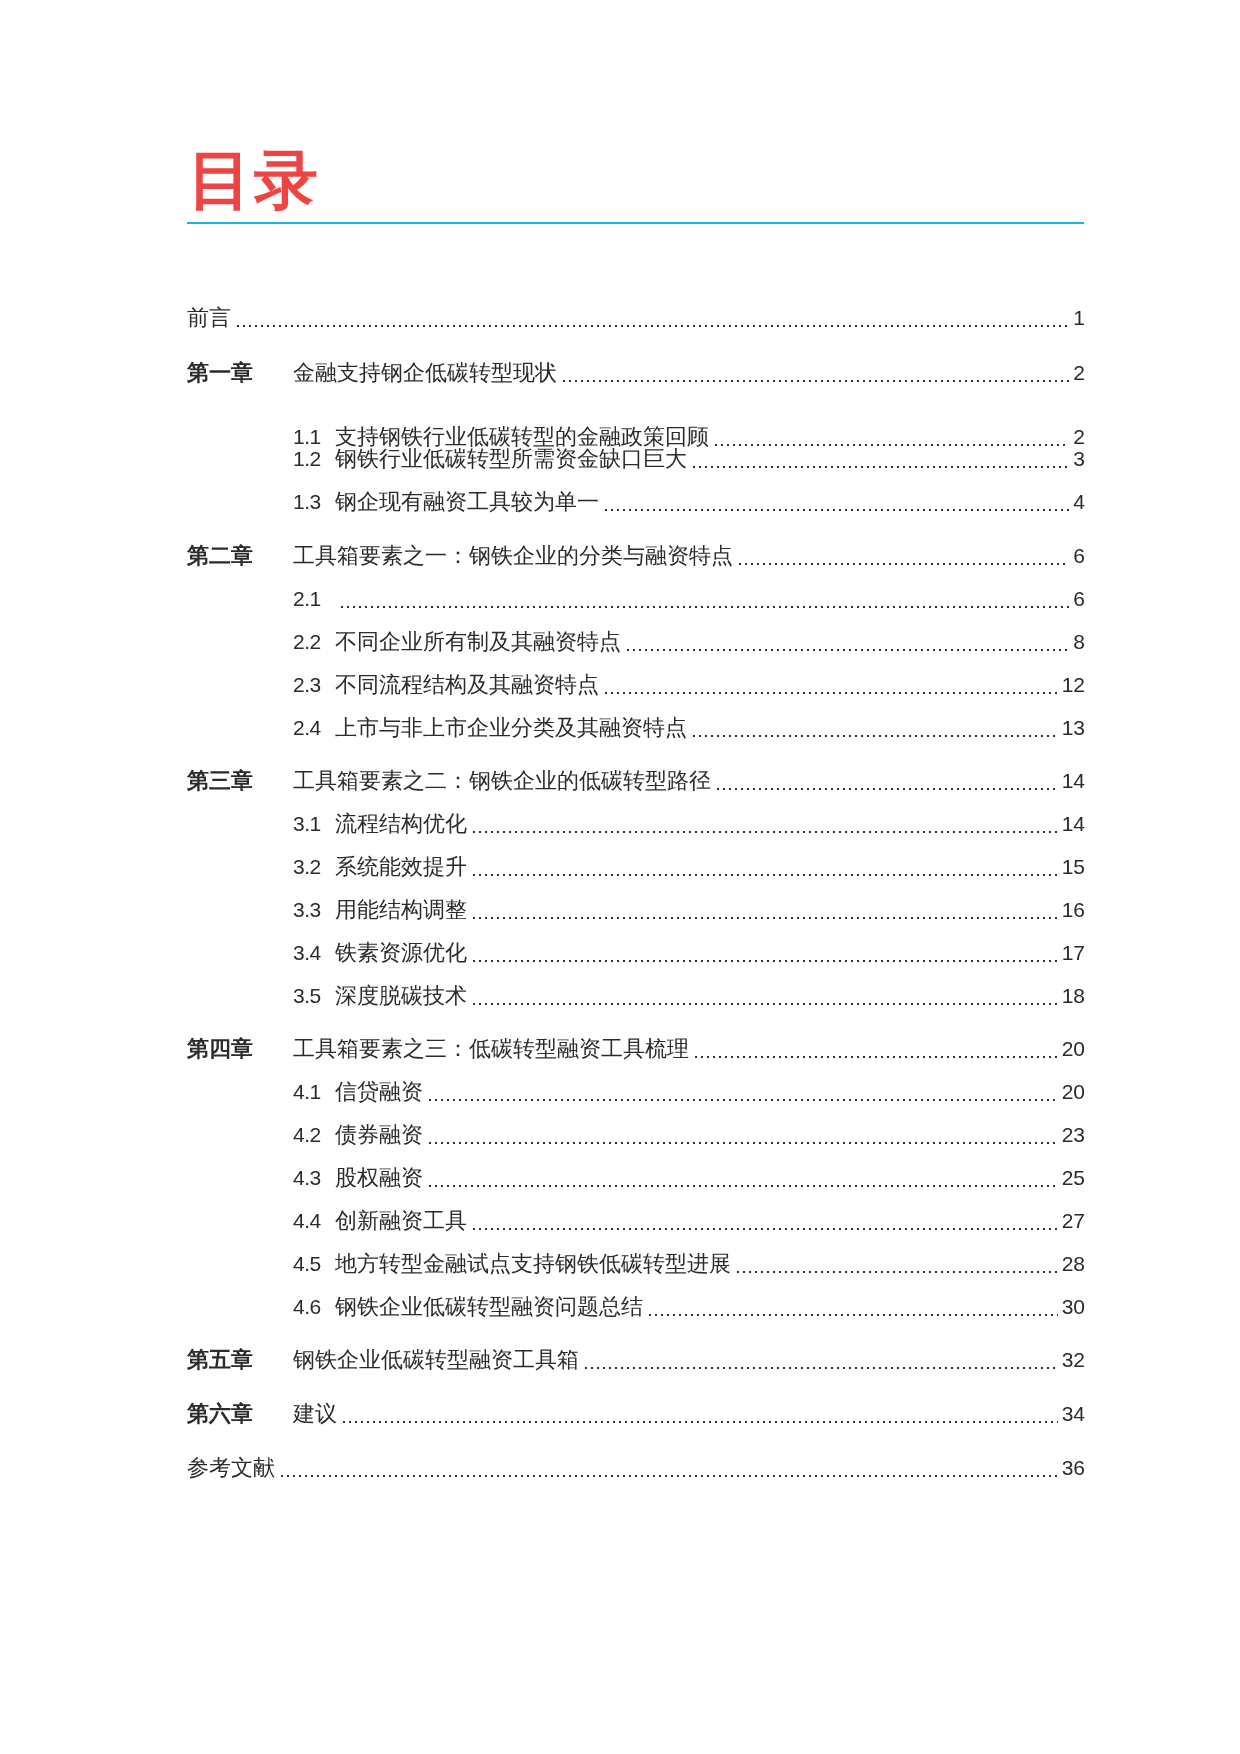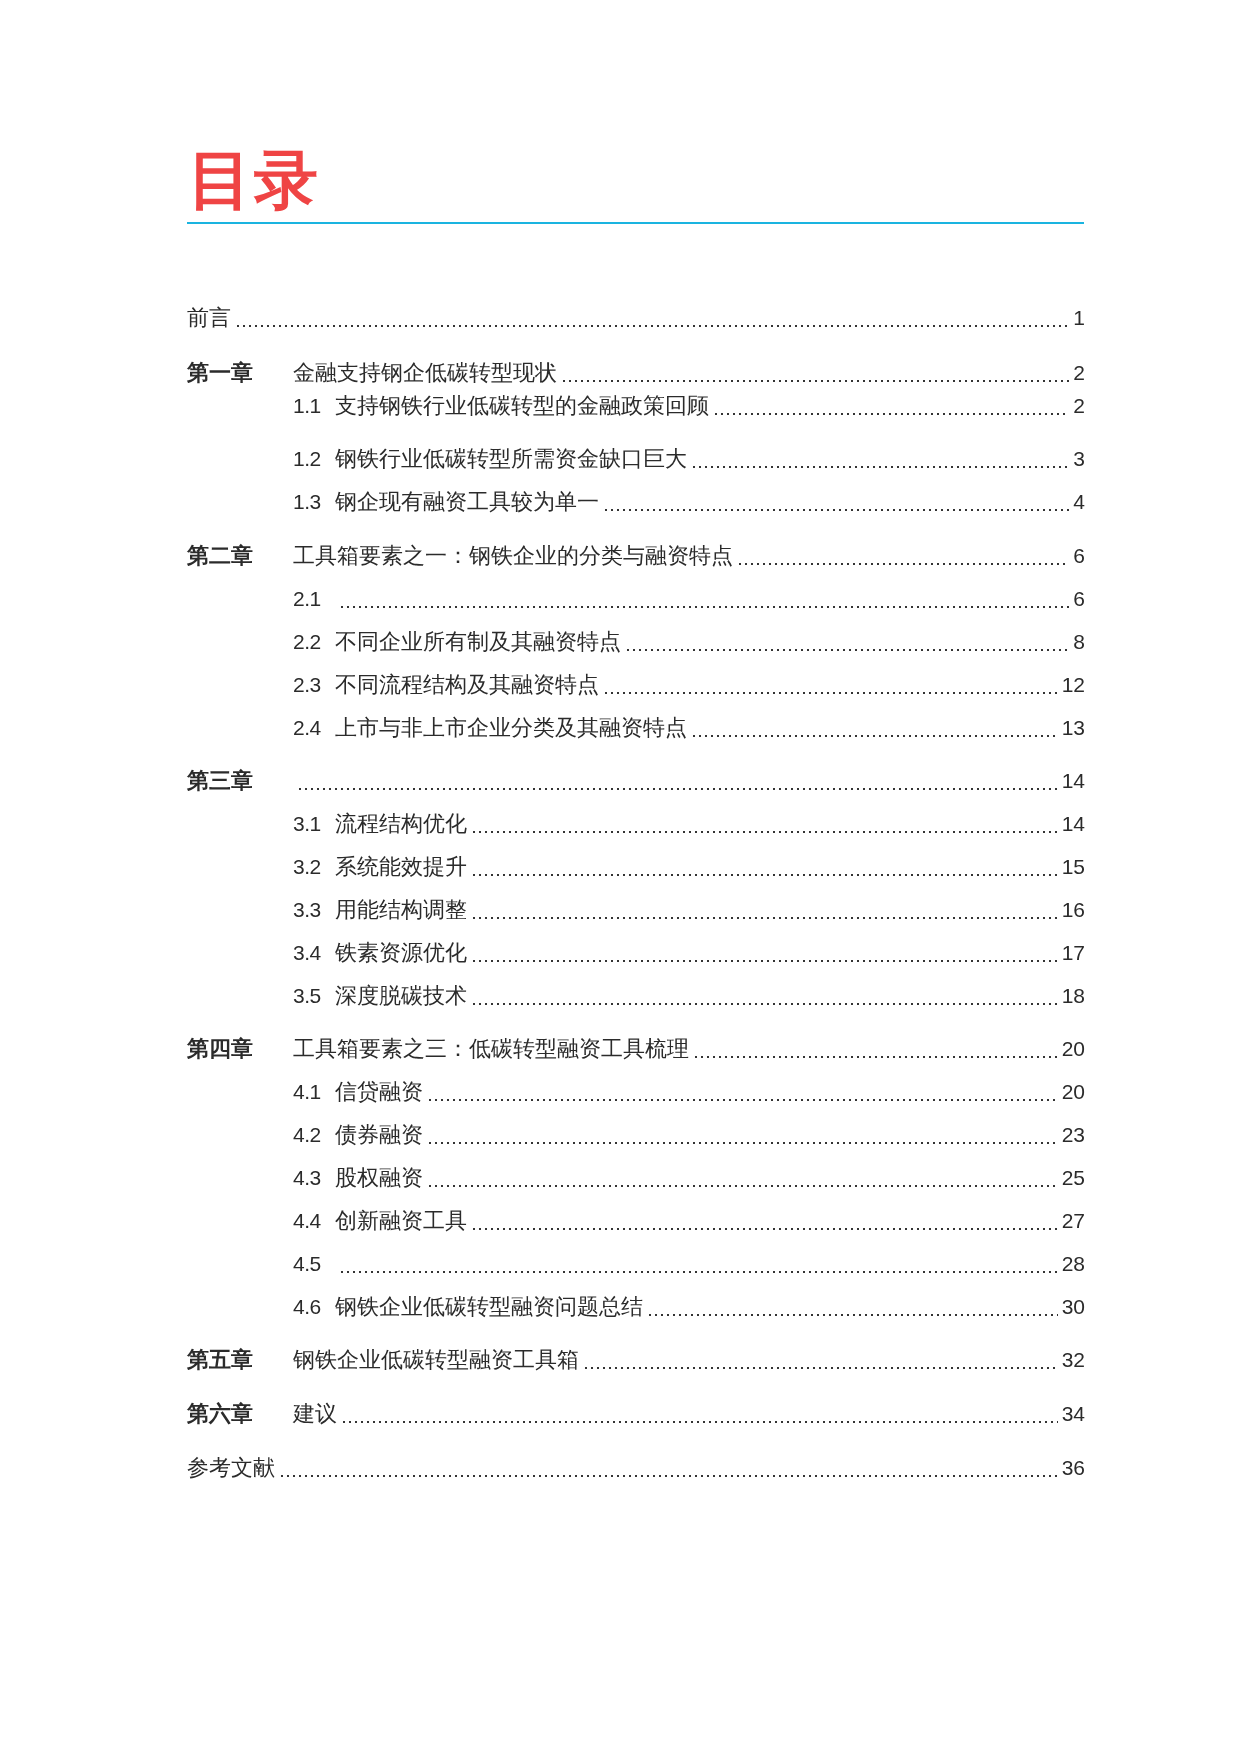--- a/index.html
+++ b/index.html
@@ -34,21 +34,21 @@
     <span class="dots"></span>
     <span class="page">1</span>
   </div>
 
   <div class="row" style="top:339px">
     <span class="chap">第一章</span>
     <span class="label">金融支持钢企低碳转型现状</span>
     <span class="dots"></span>
     <span class="page">2</span>
   </div>
-  <div class="row" style="top:372px">
+  <div class="row" style="top:403px">
     <span class="indent"></span>
     <span class="num">1.1</span>
     <span class="label">支持钢铁行业低碳转型的金融政策回顾</span>
     <span class="dots"></span>
     <span class="page">2</span>
   </div>
   <div class="row" style="top:425px">
     <span class="indent"></span>
     <span class="num">1.2</span>
     <span class="label">钢铁行业低碳转型所需资金缺口巨大</span>
@@ -92,20 +92,21 @@
   <div class="row" style="top:694px">
     <span class="indent"></span>
     <span class="num">2.4</span>
     <span class="label">上市与非上市企业分类及其融资特点</span>
     <span class="dots"></span>
     <span class="page">13</span>
   </div>
 
   <div class="row" style="top:747px">
     <span class="chap">第三章</span>
+    <span class="label">工具箱要素之二：钢铁企业的低碳转型路径</span>
     <span class="dots"></span>
     <span class="page">14</span>
   </div>
   <div class="row" style="top:790px">
     <span class="indent"></span>
     <span class="num">3.1</span>
     <span class="label">流程结构优化</span>
     <span class="dots"></span>
     <span class="page">14</span>
   </div>
@@ -168,20 +169,21 @@
   <div class="row" style="top:1187px">
     <span class="indent"></span>
     <span class="num">4.4</span>
     <span class="label">创新融资工具</span>
     <span class="dots"></span>
     <span class="page">27</span>
   </div>
   <div class="row" style="top:1230px">
     <span class="indent"></span>
     <span class="num">4.5</span>
+    <span class="label">地方转型金融试点支持钢铁低碳转型进展</span>
     <span class="dots"></span>
     <span class="page">28</span>
   </div>
   <div class="row" style="top:1273px">
     <span class="indent"></span>
     <span class="num">4.6</span>
     <span class="label">钢铁企业低碳转型融资问题总结</span>
     <span class="dots"></span>
     <span class="page">30</span>
   </div>

